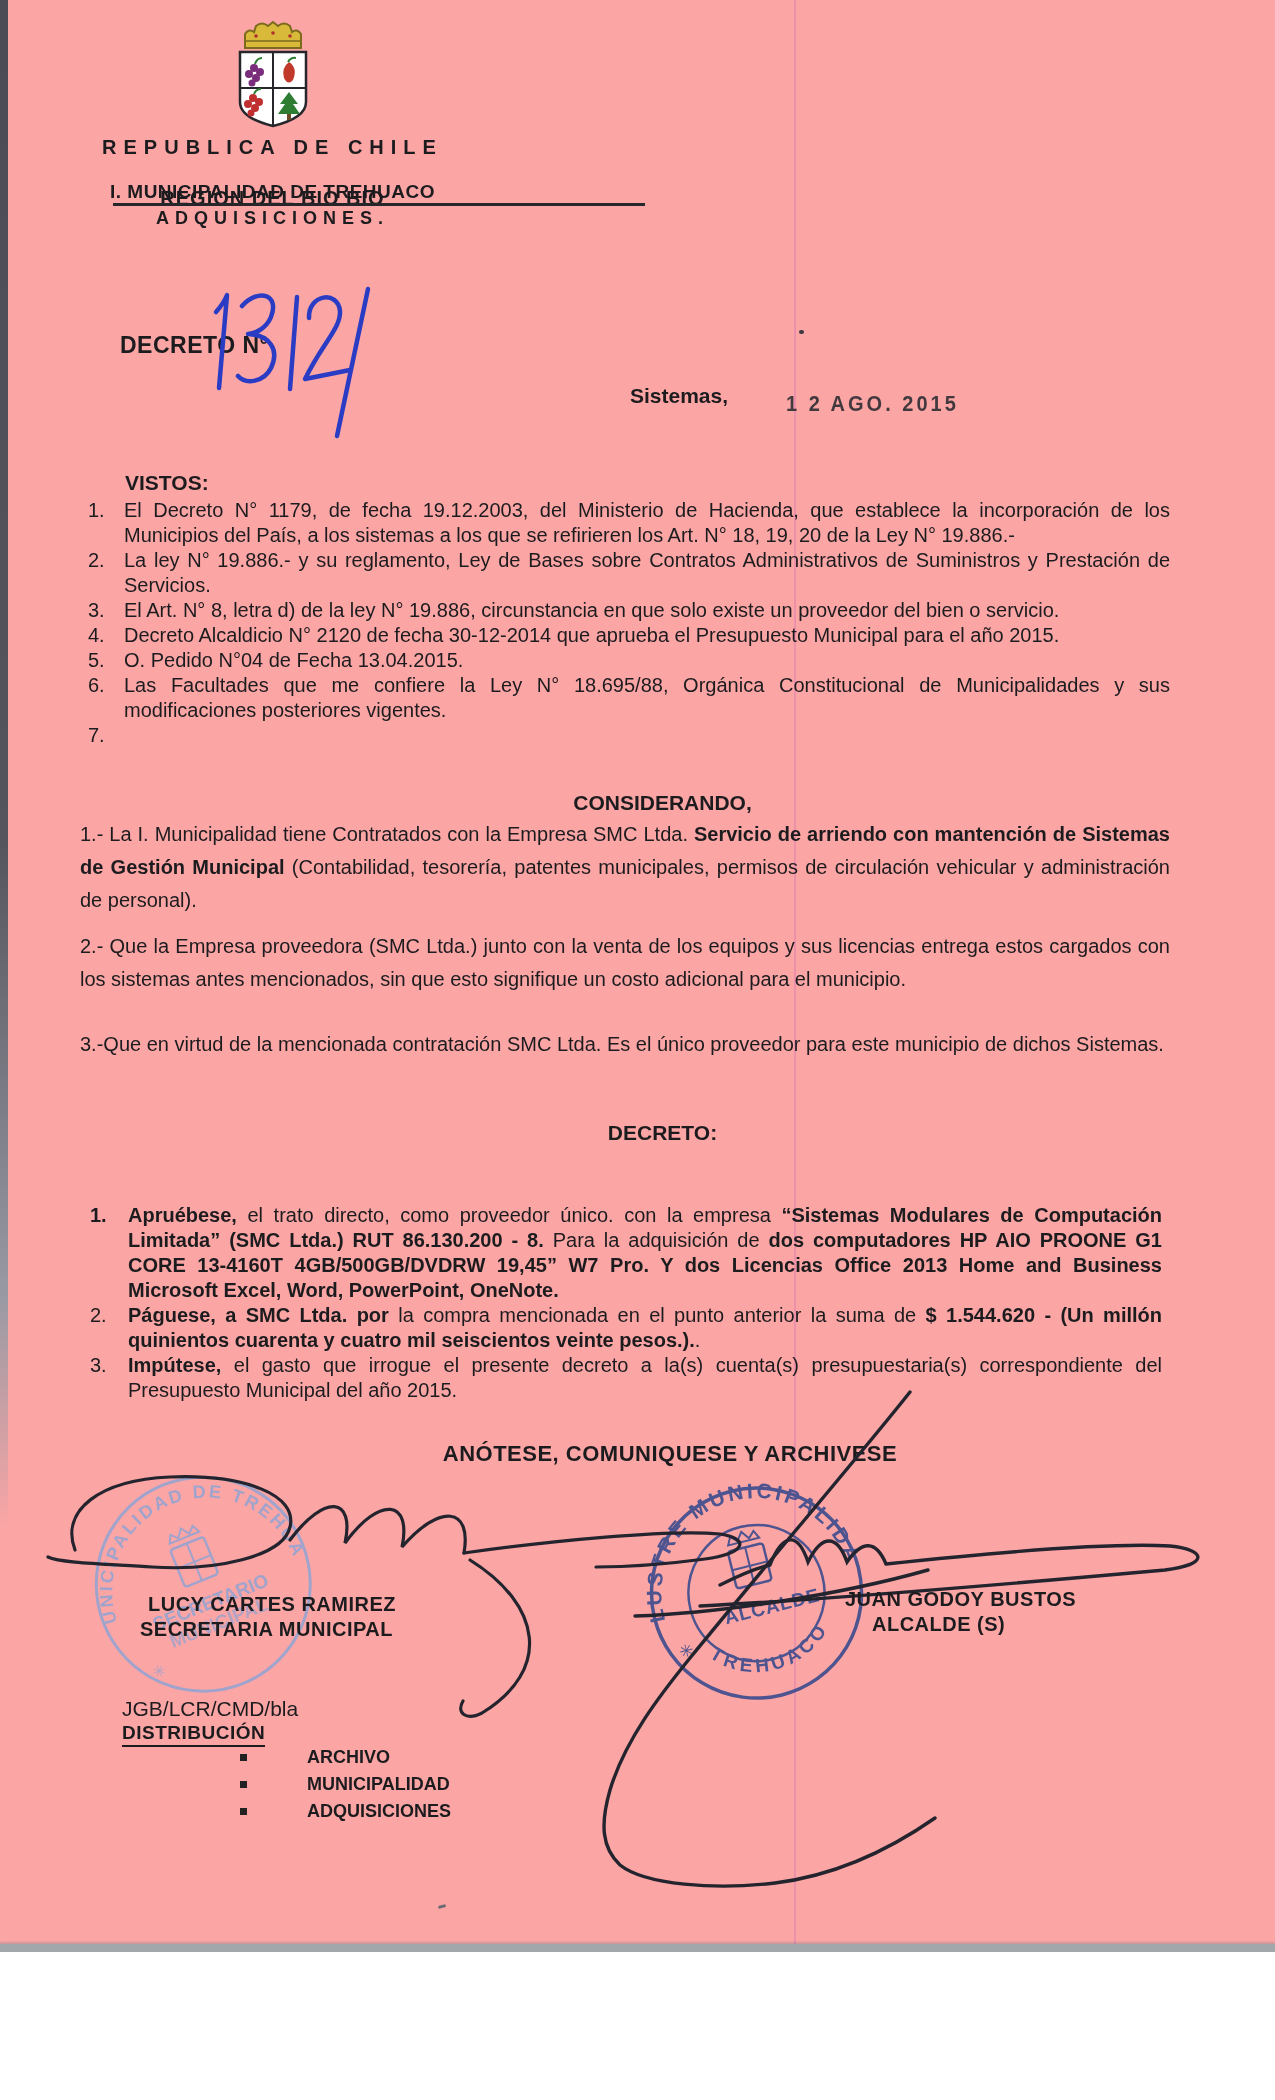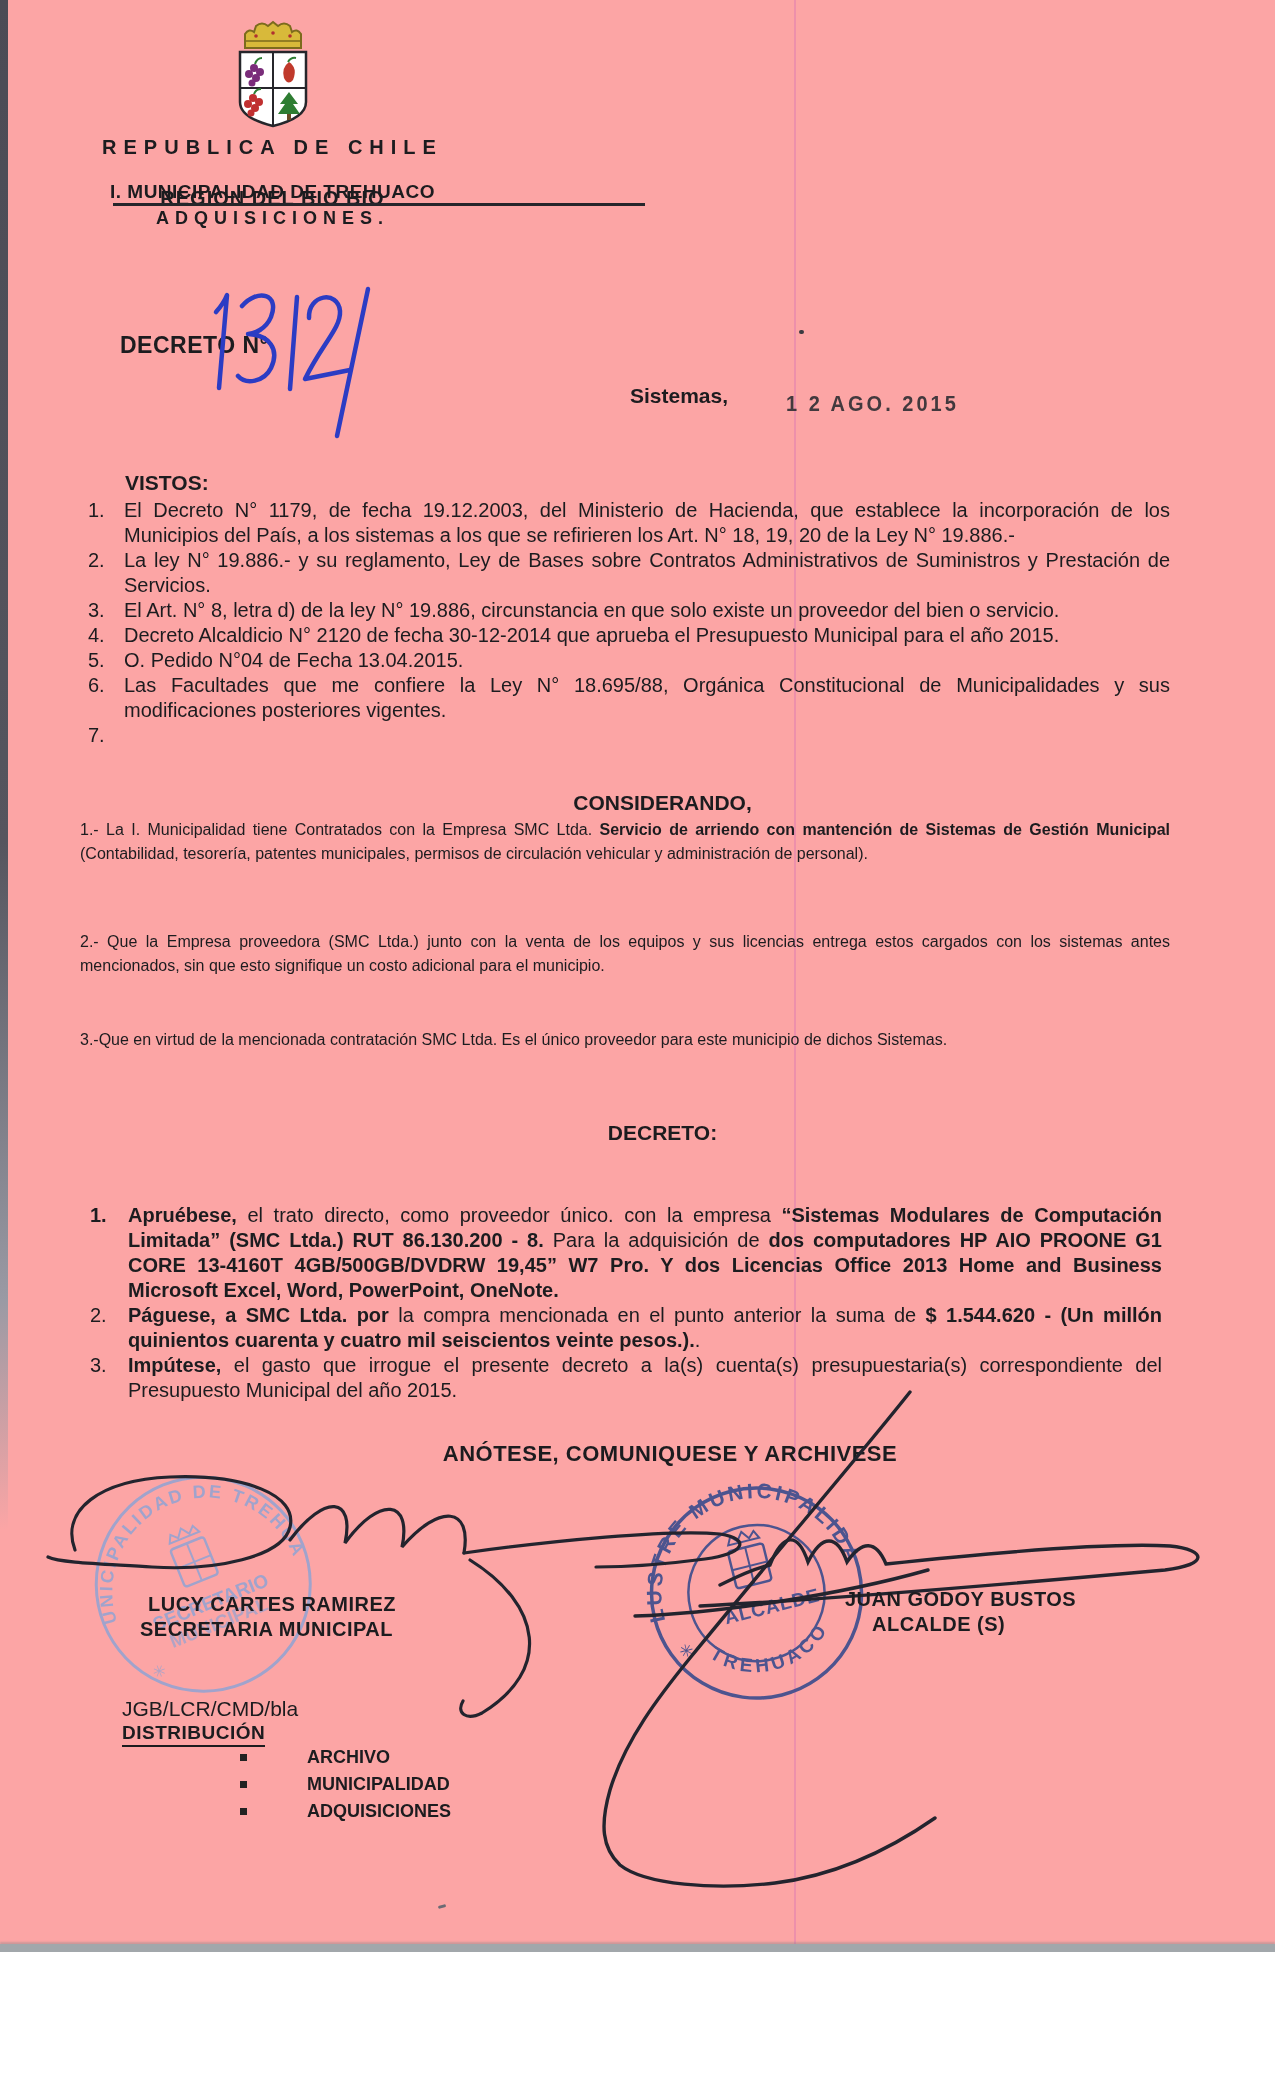--- a/index.html
+++ b/index.html
@@ -42,21 +42,21 @@
   .place{position:absolute;left:630px;top:384px;font-size:21px;font-weight:700;}
   .date-stamp{position:absolute;left:786px;top:392px;font-size:20px;font-weight:600;color:#2e2e33;
     letter-spacing:3px;transform:scaleY(1.08);opacity:.9;}
 
   
   .sec-title{position:absolute;font-size:21px;font-weight:700;}
   .num-list{position:absolute;font-size:20px;line-height:25px;}
   .num-item{display:flex;}
   .num-item .n{flex:0 0 36px;}
   .num-item .t{flex:1;text-align:justify;}
-  .para{position:absolute;font-size:16px;line-height:24px;text-align:justify;}
+  .para{position:absolute;font-size:20px;line-height:33px;text-align:justify;}
   .center-title{position:absolute;left:120px;width:1085px;text-align:center;font-size:21px;font-weight:700;}
   .closing{position:absolute;left:120px;top:1441px;width:1100px;text-align:center;font-size:22px;font-weight:700;letter-spacing:0.5px;}
   b{font-weight:700;}
 
   
   .sig-name{position:absolute;font-size:20px;font-weight:700;letter-spacing:0.5px;}
   .stamp{position:absolute;}
   .stamp-left{left:88px;top:1468px;transform:rotate(-22deg);opacity:.8;}
   .stamp-right{left:642px;top:1478px;transform:rotate(-14deg);opacity:.92;}
   .sig-ink{position:absolute;}

